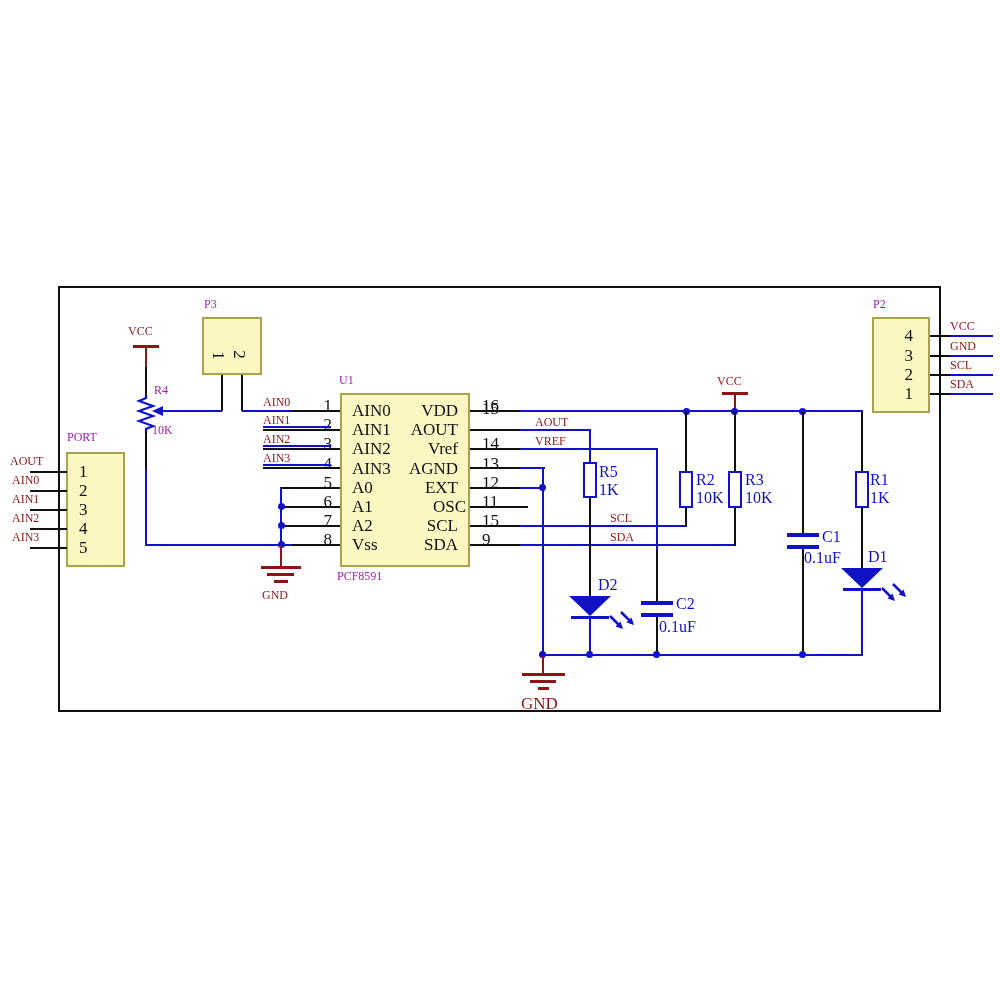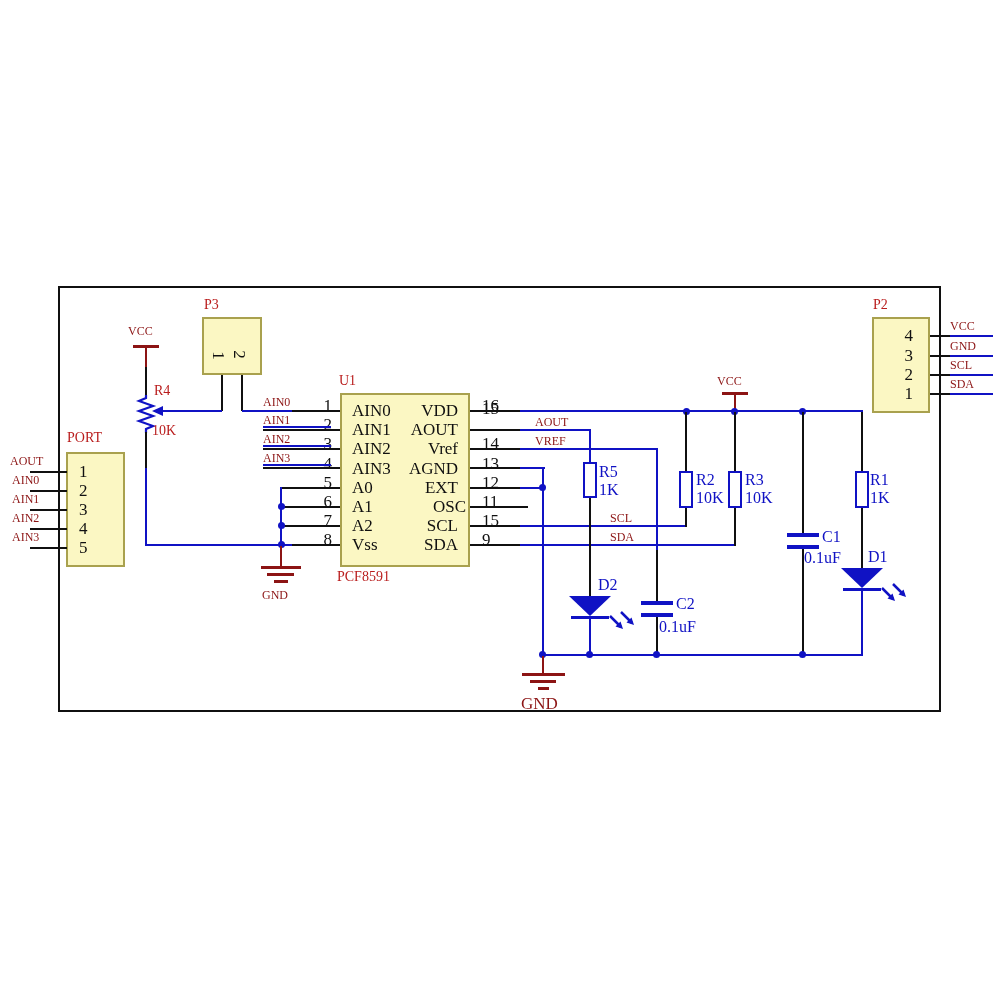--- a/index.html
+++ b/index.html
@@ -8,21 +8,21 @@
   .abs{position:absolute;}
   .w{position:absolute;background:#1012c4;}       
   .k{position:absolute;background:#101010;}       
   .rw{position:absolute;background:#8c1414;}      
   .dot{position:absolute;width:7px;height:7px;border-radius:50%;background:#1012c4;}
   .box{position:absolute;background:#fbf7c3;border:2px solid #a9a14e;}
   .rbox{position:absolute;background:#ffffff;border:2px solid #1012c4;}
   .lbl{position:absolute;line-height:1;white-space:nowrap;}
   .red{color:#8c1414;font-size:12px;}
   .blue{color:#1012c4;font-size:16px;}
-  .blue17{color:#b91c1c;font-size:14px;}
+  .blue17{color:#a21caf;font-size:12px;}
   .blk{color:#101010;font-size:17px;}
   .tright{text-align:right;}
   .rot90{transform:rotate(90deg);transform-origin:center center;}
   .tri-down{position:absolute;width:0;height:0;border-left:21px solid transparent;
             border-right:21px solid transparent;border-top:20px solid #1012c4;}
   .wiper{position:absolute;width:0;height:0;border-top:5px solid transparent;
          border-bottom:5px solid transparent;border-right:11px solid #1012c4;}
   svg{position:absolute;overflow:visible;}
 </style>
 </head>

